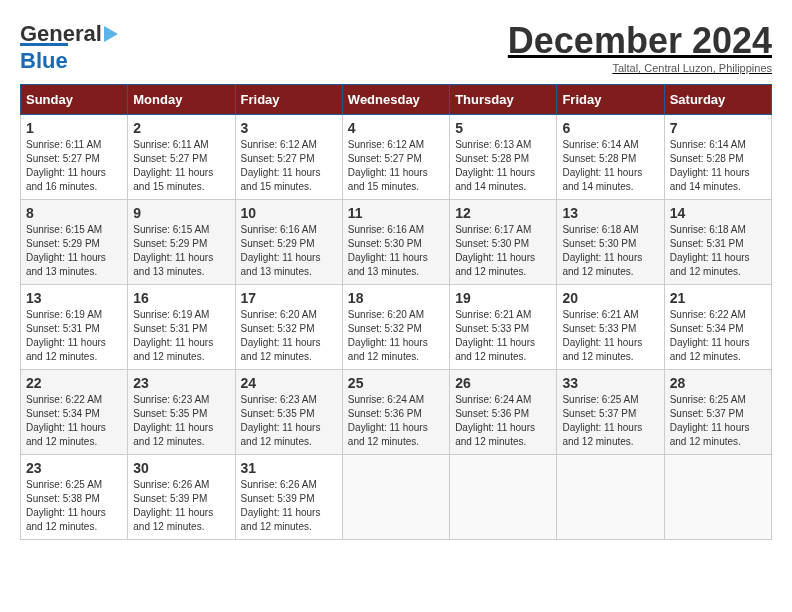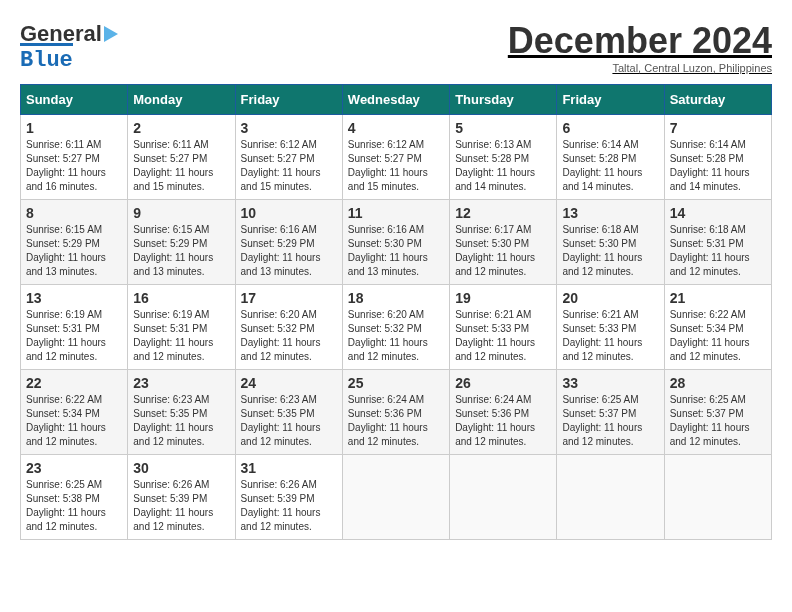--- a/index.html
+++ b/index.html
@@ -43,21 +43,21 @@
     .location {
       font-size: 11px;
       color: #555;
     }
     table {
       width: 100%;
       border-collapse: collapse;
       font-size: 11px;
     }
     thead tr th {
-      background: #0f766e;
+      background: #7f1d1d;
       color: #fff;
       padding: 7px 5px;
       text-align: left;
       font-size: 13px;
       font-weight: bold;
       border: 1px solid #1a5a9e;
     }
     tbody tr td {
       border: 1px solid #ccc;
       vertical-align: top;
@@ -88,21 +88,21 @@
   </style>
 </head>
 <body>
 
 <div class="header">
   <div class="logo">
     <div style="display:flex;align-items:center;">
       <span style="font-size:22px;font-weight:bold;color:#333;">General</span>
       <span class="logo-arrow"></span>
     </div>
-    <div style="display:flex;align-items:center;margin-top:-4px;font-family:Liberation Mono, monospace;">
+    <div style="display:flex;align-items:center;margin-top:-4px;">
       <span style="font-size:22px;font-weight:bold;color:#1a6bb5;border-top:3px solid #1a6bb5;padding-top:2px;">Blue</span>
     </div>
   </div>
   <div class="title-block">
     <div class="month-title">December 2024</div>
     <div class="location">Taltal, Central Luzon, Philippines</div>
   </div>
 </div>
 
 <table>

